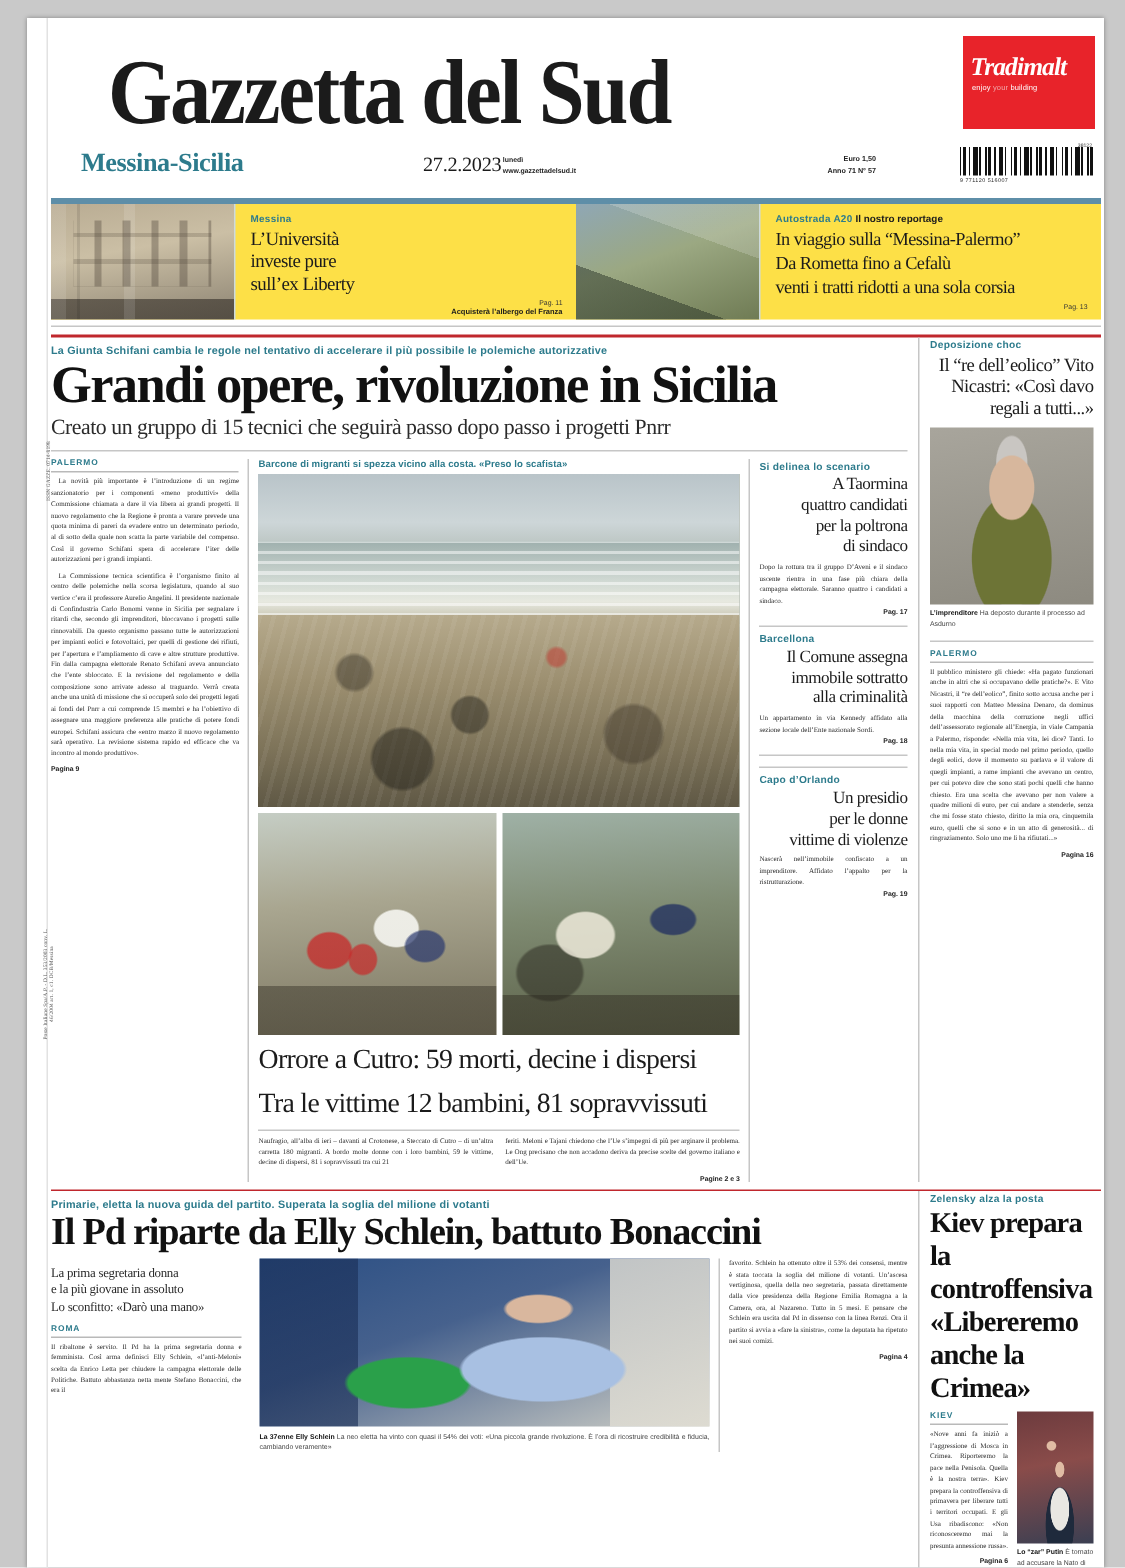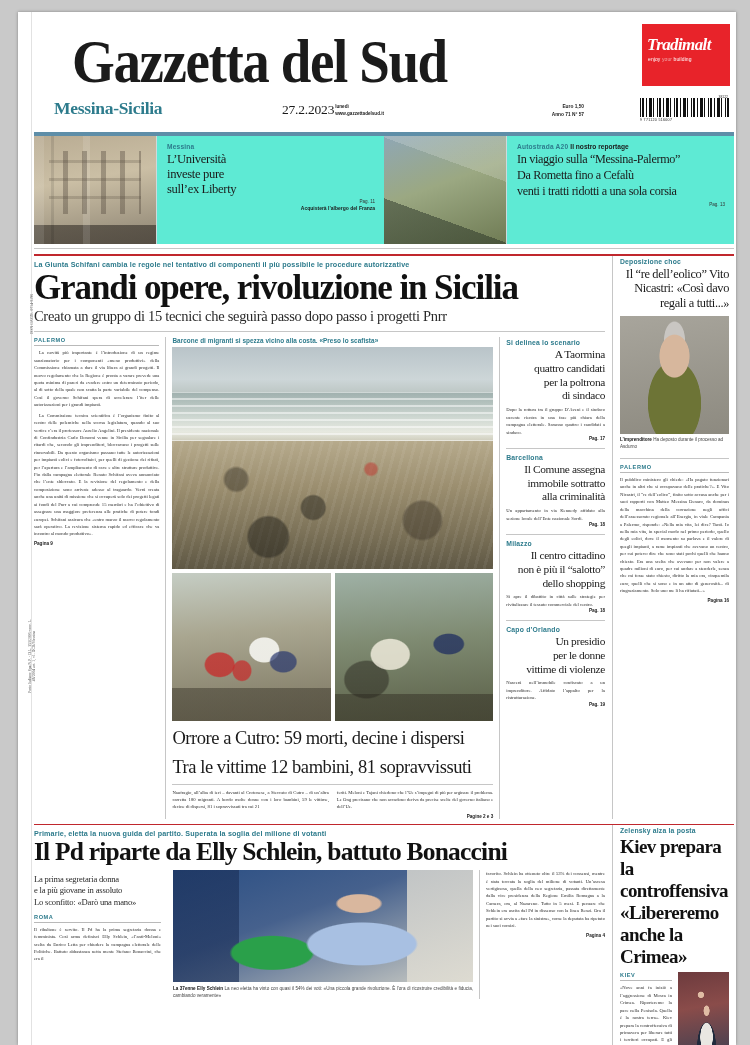--- a/index.html
+++ b/index.html
@@ -65,21 +65,21 @@
   .barcode { position:absolute; right:6px; top:86px; width:90px; height:25px; }
   .barcode .bars { height:19px; width:100%;
     background-image:repeating-linear-gradient(90deg,#111 0 1px,#fff 1px 2px,#111 2px 4px,#fff 4px 6px,#111 6px 7px,#fff 7px 9px,#111 9px 12px,#fff 12px 13px,#111 13px 14px,#fff 14px 17px);
   }
   .barcode .num { font-family:"Liberation Sans", sans-serif; font-size:3.6px; color:#222; margin-top:1px; letter-spacing:.3px;}
   .barcode .top { position:absolute; right:2px; top:-3px; font-family:"Liberation Sans",sans-serif; font-size:3.4px; color:#333;}
 
   .bluerule { height:4px; background:#5e8ea8; margin:0 2px 0 2px; }
 
   
-  .teasers { display:flex; height:108px; background:#5eead4; margin:0 2px; }
+  .teasers { display:flex; height:77px; background:#fde047; margin:0 2px; }
   .tphoto { width:122px; background:#9a8d78; position:relative; overflow:hidden; flex:none;}
   .tphoto.p1 { background:linear-gradient(170deg,#b9ac93 0%,#cbbfa5 40%,#8d8473 100%); }
   .tphoto.p1:before{content:"";position:absolute;inset:0;
      background:
       linear-gradient(90deg,rgba(255,255,255,.10) 0 8%,transparent 8% 14%,rgba(0,0,0,.10) 14% 16%,transparent 16% 40%,rgba(255,255,255,.12) 40% 46%,transparent 46% 100%),
       linear-gradient(0deg,rgba(40,35,30,.55) 0 18%,transparent 18% 100%);}
   .tphoto.p1:after{content:"";position:absolute;left:12%;top:14%;width:76%;height:58%;
      background:repeating-linear-gradient(90deg,transparent 0 14px,rgba(70,60,50,.35) 14px 19px),
                 repeating-linear-gradient(0deg,transparent 0 15px,rgba(90,80,66,.25) 15px 18px);}
   .tphoto.p2 { background:linear-gradient(160deg,#8fa7b5 0%,#9ba882 45%,#6f7b54 100%); }
@@ -293,21 +293,21 @@
         <div class="tpag">Pag. 13</div>
       </div>
     </div>
 
     <div class="thinrule"></div>
     <div class="redrule"></div>
 
     <div class="body">
 
       <div class="leadzone">
-        <div class="kicker">La Giunta Schifani cambia le regole nel tentativo di componenti il più possibile le procedure autorizzative</div>
+        <div class="kicker">La Giunta Schifani cambia le regole nel tentativo di accelerare il più possibile le polemiche autorizzative</div>
         <h1 class="lead">Grandi opere, rivoluzione in Sicilia</h1>
         <div class="deck">Creato un gruppo di 15 tecnici che seguirà passo dopo passo i progetti Pnrr</div>
         <div class="leadrule"></div>
 
         <div class="cols">
 
           <div class="colL">
             <div class="slug">PALERMO</div>
             <p class="txt">La novità più importante è l’introduzione di un regime sanzionatorio per i componenti «meno produttivi» della Commissione chiamata a dare il via libera ai grandi progetti. Il nuovo regolamento che la Regione è pronta a varare prevede una quota minima di pareri da evadere entro un determinato periodo, al di sotto della quale non scatta la parte variabile del compenso. Così il governo Schifani spera di accelerare l’iter delle autorizzazioni per i grandi impianti.</p>
             <p class="txt">La Commissione tecnica scientifica è l’organismo finito al centro delle polemiche nella scorsa legislatura, quando al suo vertice c’era il professore Aurelio Angelini. Il presidente nazionale di Confindustria Carlo Bonomi venne in Sicilia per segnalare i ritardi che, secondo gli imprenditori, bloccavano i progetti sulle rinnovabili. Da questo organismo passano tutte le autorizzazioni per impianti eolici e fotovoltaici, per quelli di gestione dei rifiuti, per l’apertura e l’ampliamento di cave e altre strutture produttive. Fin dalla campagna elettorale Renato Schifani aveva annunciato che l’ente sbloccato. E la revisione del regolamento e della composizione sono arrivate adesso al traguardo. Verrà creata anche una unità di missione che si occuperà solo dei progetti legati ai fondi del Pnrr a cui comprende 15 membri e ha l’obiettivo di assegnare una maggiore preferenza alle pratiche di potere fondi europei. Schifani assicura che «entro marzo il nuovo regolamento sarà operativo. La revisione sistema rapido ed efficace che va incontro al mondo produttivo».</p>
@@ -353,28 +353,20 @@
             <div class="rrsep"></div>
             <div>
               <div class="rrkick">Barcellona</div>
               <div class="rrtitle" style="white-space:pre-line">Il Comune assegna
 immobile sottratto
 alla criminalità</div>
               <p class="rrtext">Un appartamento in via Kennedy affidato alla sezione locale dell’Ente nazionale Sordi.</p>
               <div class="pagref r">Pag. 18</div>
             </div>
             <div class="rrsep"></div>
-            <div>
-              <div class="rrkick">Milazzo</div>
-              <div class="rrtitle" style="white-space:pre-line">Il centro cittadino
-non è più il “salotto”
-dello shopping</div>
-              <p class="rrtext">Si apre il dibattito in città sulle strategie per rivitalizzare il tessuto commerciale del centro.</p>
-              <div class="pagref r">Pag. 18</div>
-            </div>
             <div class="rrsep"></div>
             <div>
               <div class="rrkick">Capo d’Orlando</div>
               <div class="rrtitle" style="white-space:pre-line">Un presidio
 per le donne
 vittime di violenze</div>
               <p class="rrtext">Nascerà nell’immobile confiscato a un imprenditore. Affidato l’appalto per la ristrutturazione.</p>
               <div class="pagref r">Pag. 19</div>
             </div>
           </div>

